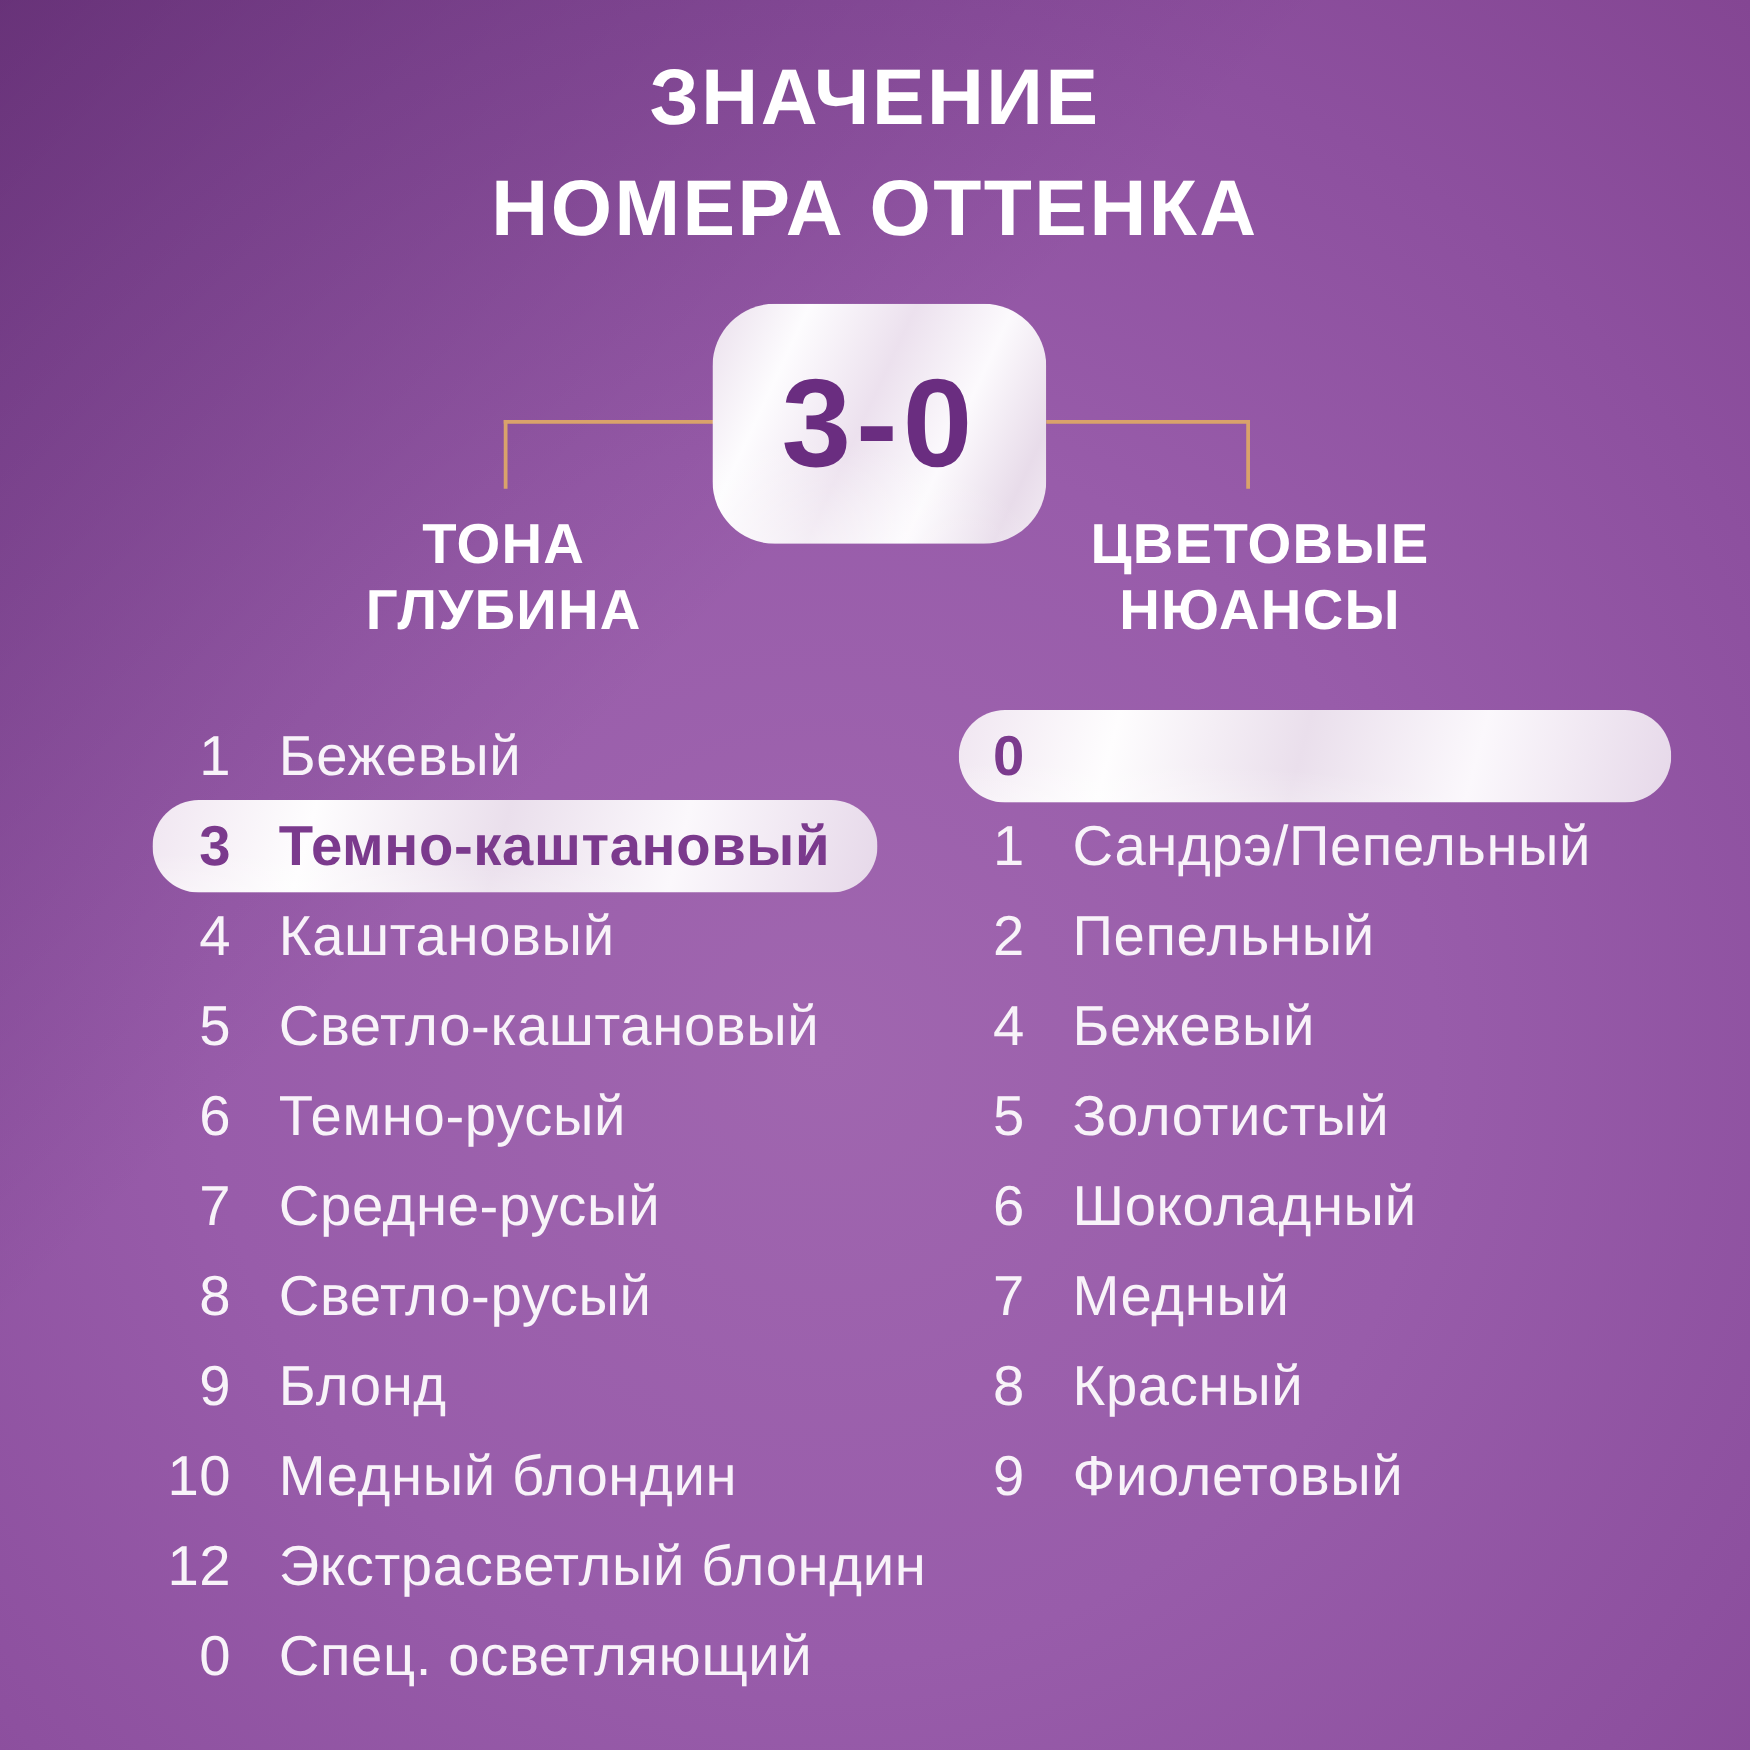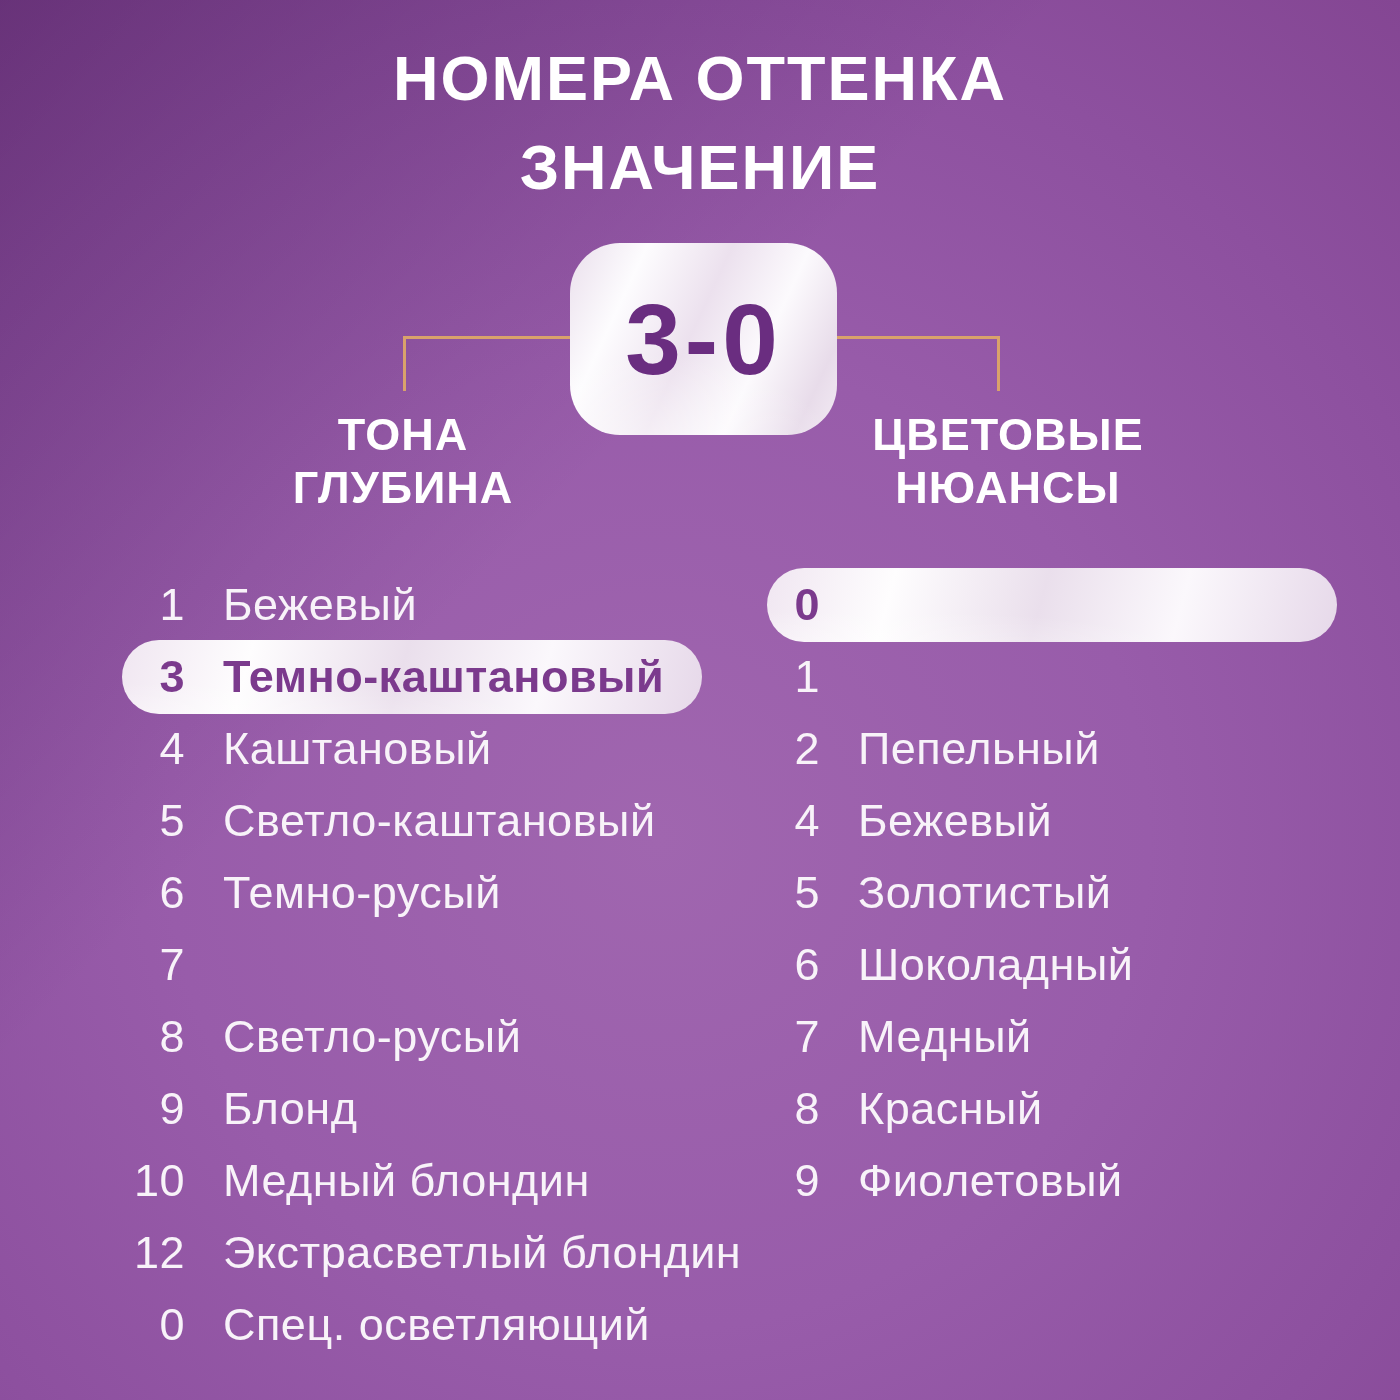--- a/index.html
+++ b/index.html
@@ -58,22 +58,22 @@
   }
   #left-list .pill{left:22px;width:580px;}
   #right-list .pill{left:32px;width:570px;}
 </style>
 </head>
 <body>
 
 <div class="canvas">
 
   <div class="title">
+    <div>ЗНАЧЕНИЕ</div>
     <div>НОМЕРА ОТТЕНКА</div>
-    <div>ЗНАЧЕНИЕ</div>
   </div>
 
   <div class="bracket b-left"></div>
   <div class="bracket b-right"></div>
 
   <div class="code-box">
     <div class="code-text">3-0</div>
   </div>
 
   <div class="section-label s-left">
@@ -103,20 +103,21 @@
       <div class="row">
     <span class="num">5</span>
     <span class="label">Светло-каштановый</span>
   </div>
       <div class="row">
     <span class="num">6</span>
     <span class="label">Темно-русый</span>
   </div>
       <div class="row">
     <span class="num">7</span>
+    <span class="label">Средне-русый</span>
   </div>
       <div class="row">
     <span class="num">8</span>
     <span class="label">Светло-русый</span>
   </div>
       <div class="row">
     <span class="num">9</span>
     <span class="label">Блонд</span>
   </div>
       <div class="row">
@@ -132,20 +133,21 @@
     <span class="label">Спец. осветляющий</span>
   </div>
     </div>
   <div class="list" id="right-list">
       <div class="row highlighted">
         <div class="pill"></div>
     <span class="num">0</span>
   </div>
       <div class="row">
     <span class="num">1</span>
+    <span class="label">Сандрэ/Пепельный</span>
   </div>
       <div class="row">
     <span class="num">2</span>
     <span class="label">Пепельный</span>
   </div>
       <div class="row">
     <span class="num">4</span>
     <span class="label">Бежевый</span>
   </div>
       <div class="row">

